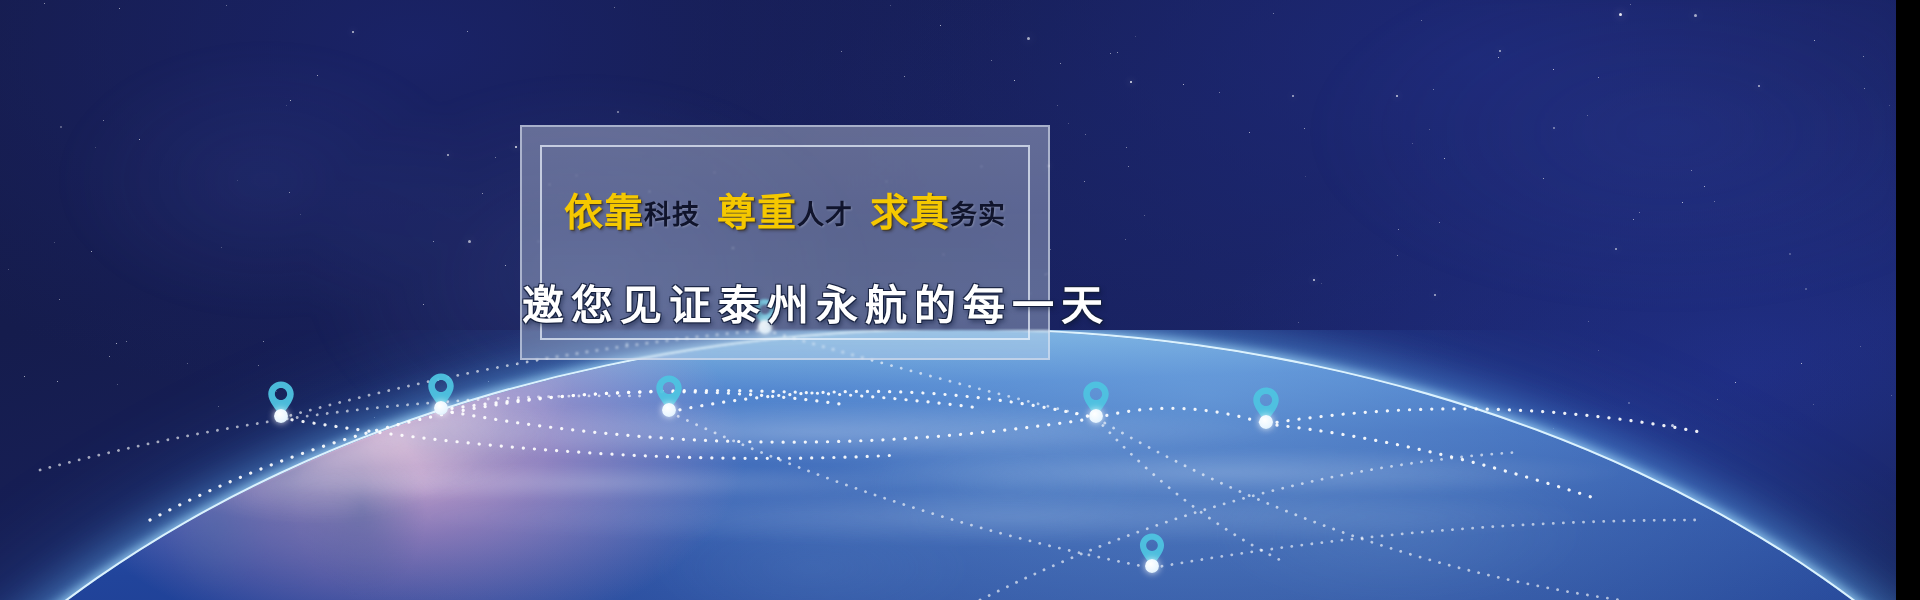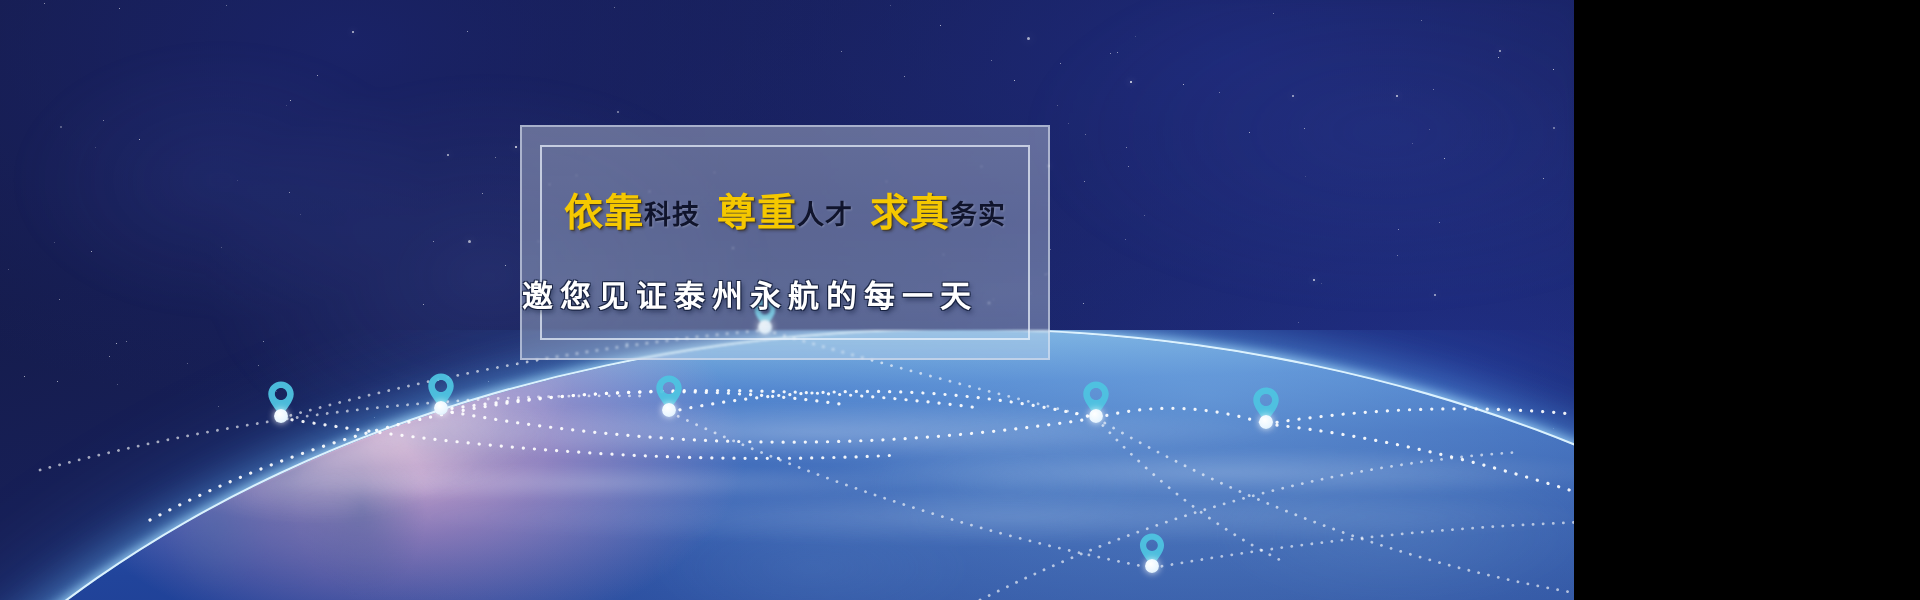--- a/index.html
+++ b/index.html
@@ -1,21 +1,21 @@
 <!DOCTYPE html>
 <html lang="zh-CN"><head>
 <meta charset="utf-8">
 <title>Banner</title>
 <style>
   html,body{margin:0;padding:0;background:#000;}
   body{font-family:"Liberation Sans","DejaVu Sans",sans-serif;}
 
   .stage{
     position:relative;
-    width:1574px;height:600px;
+    width:1896px;height:600px;
     overflow:hidden;
     background:#10163f;
   }
 
   
   .space{
     position:absolute;inset:0;
     background:
       radial-gradient(ellipse 900px 520px at 22% 8%,  rgba(26,35,104,.95) 0%, rgba(18,23,72,0) 70%),
       radial-gradient(ellipse 1100px 600px at 78% 10%, rgba(30,42,124,.85) 0%, rgba(18,23,72,0) 72%),
@@ -171,21 +171,21 @@
     letter-spacing:1px;
     vertical-align:2px;
   }
   .headline .gap{display:inline-block;width:17px;}
 
   .subline{
     position:absolute;
     left:0;right:0;top:144px;
     text-align:left;
     white-space:nowrap;
-    font-size:31px;
+    font-size:42px;
     font-weight:bold;
     letter-spacing:7px;
     color:#ffffff;
     text-shadow:
       -1px -1px 0 rgba(20,30,60,.85),
        1px -1px 0 rgba(20,30,60,.85),
       -1px  1px 0 rgba(20,30,60,.85),
        1px  1px 0 rgba(20,30,60,.85),
        2px  3px 5px rgba(10,20,50,.55);
   }

